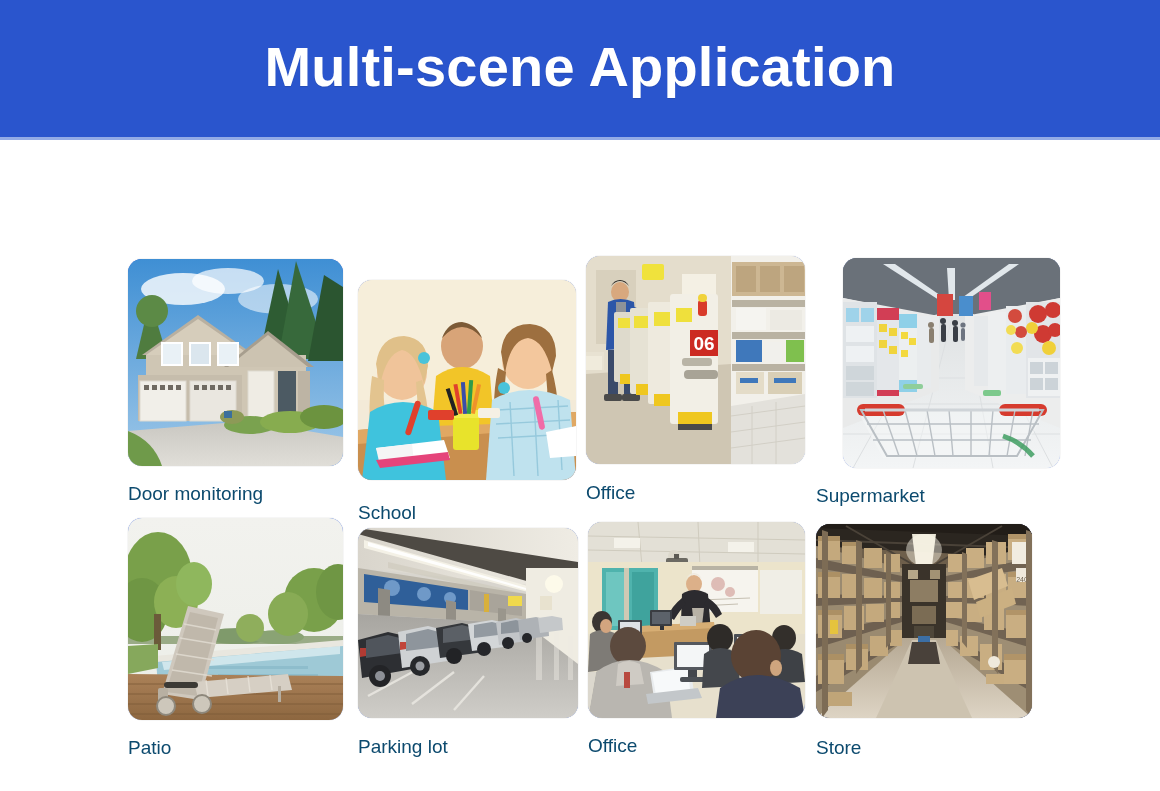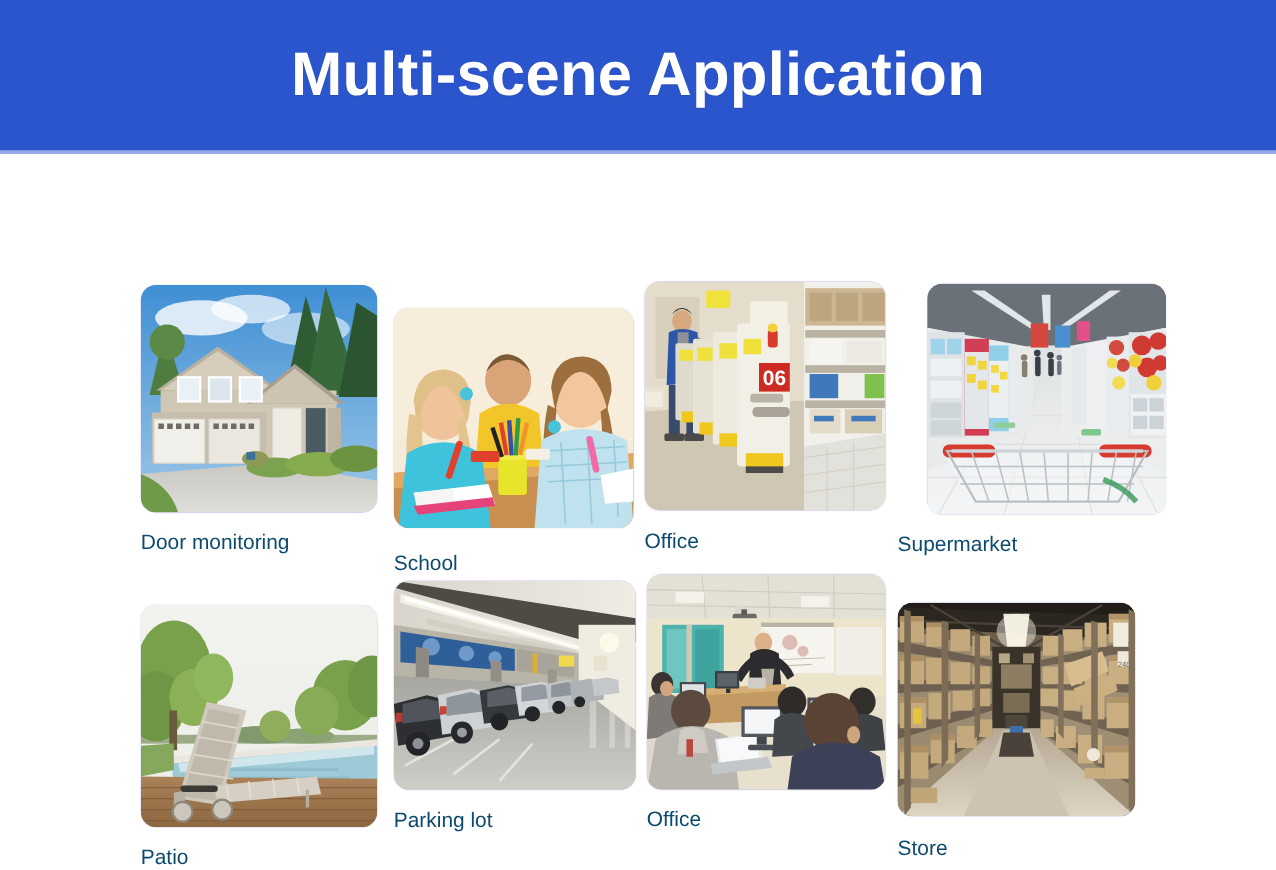--- a/index.html
+++ b/index.html
@@ -39,21 +39,21 @@
   }
   .row { position: absolute; left: 0; width: 1160px; }
   .row-1 { top: 56px; height: 320px; }
   .row-2 { top: 372px; height: 282px; }
 
   .card { position: absolute; }
   .thumb {
     position: relative;
     border-radius: 14px;
     overflow: hidden;
-    background: #c4b5fd;
+    background: #1d4ed8;
     box-shadow: 0 0 0 1px rgba(0,0,0,0.035);
   }
   .caption {
     position: absolute;
     left: 0; width: 100%;
     text-align: left;
     color: #0c4a6e;
     font-size: 19px;
     font-weight: 400;
     white-space: nowrap;
@@ -70,33 +70,33 @@
 
   .c3 { left: 586px; top:  63px; width: 219px; }
   .c3 .thumb { width: 219px; height: 208px; }
   .c3 .caption { top: 226px; }
 
   .c4 { left: 816px; top:  65px; width: 217px; padding-left: 27px; }
   .c4 .thumb { width: 217px; height: 210px; }
   .c4 .caption { top: 227px; }
 
   
-  .c5 { left: 128px; top:   9px; width: 217px; margin-top: 32px; }
+  .c5 { left: 128px; top:   9px; width: 217px; }
   .c5 .thumb { width: 215px; height: 202px; }
   .c5 .caption { top: 219px; }
 
   .c6 { left: 358px; top:  19px; width: 220px; border-radius: 17px; }
   .c6 .thumb { width: 220px; height: 190px; }
   .c6 .caption { top: 208px; }
 
   .c7 { left: 588px; top:  13px; width: 204px; }
   .c7 .thumb { width: 217px; height: 196px; }
   .c7 .caption { top: 213px; }
 
-  .c8 { left: 816px; top:  15px; width: 260px; margin-top: 24px; }
+  .c8 { left: 816px; top:  15px; width: 260px; }
   .c8 .thumb { width: 216px; height: 194px; }
   .c8 .caption { top: 213px; }
 
   
   .scene { position:absolute; inset:0; }
   .scene svg { display:block; width:100%; height:100%; }
 </style>
 </head>
 <body>
 

